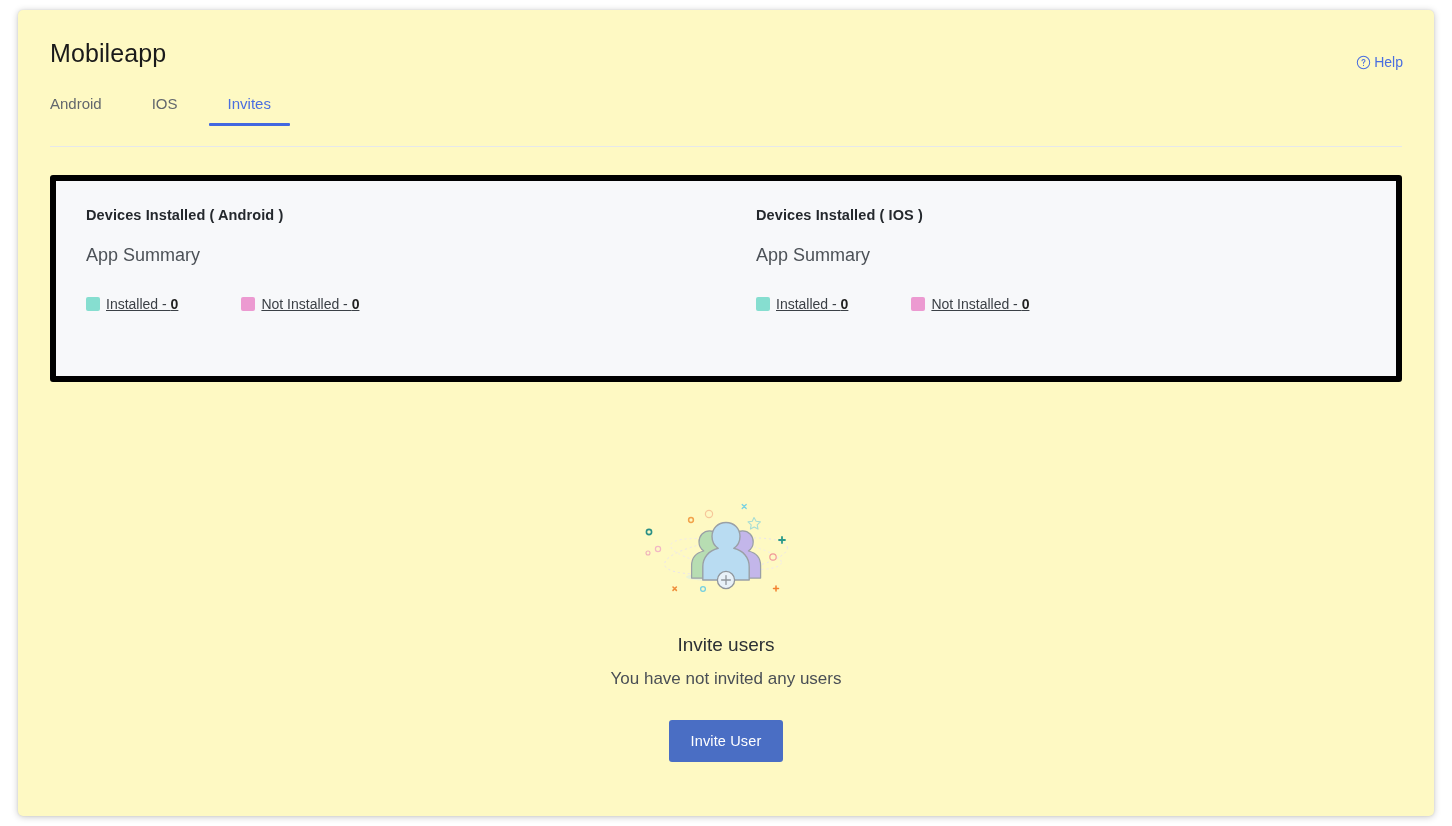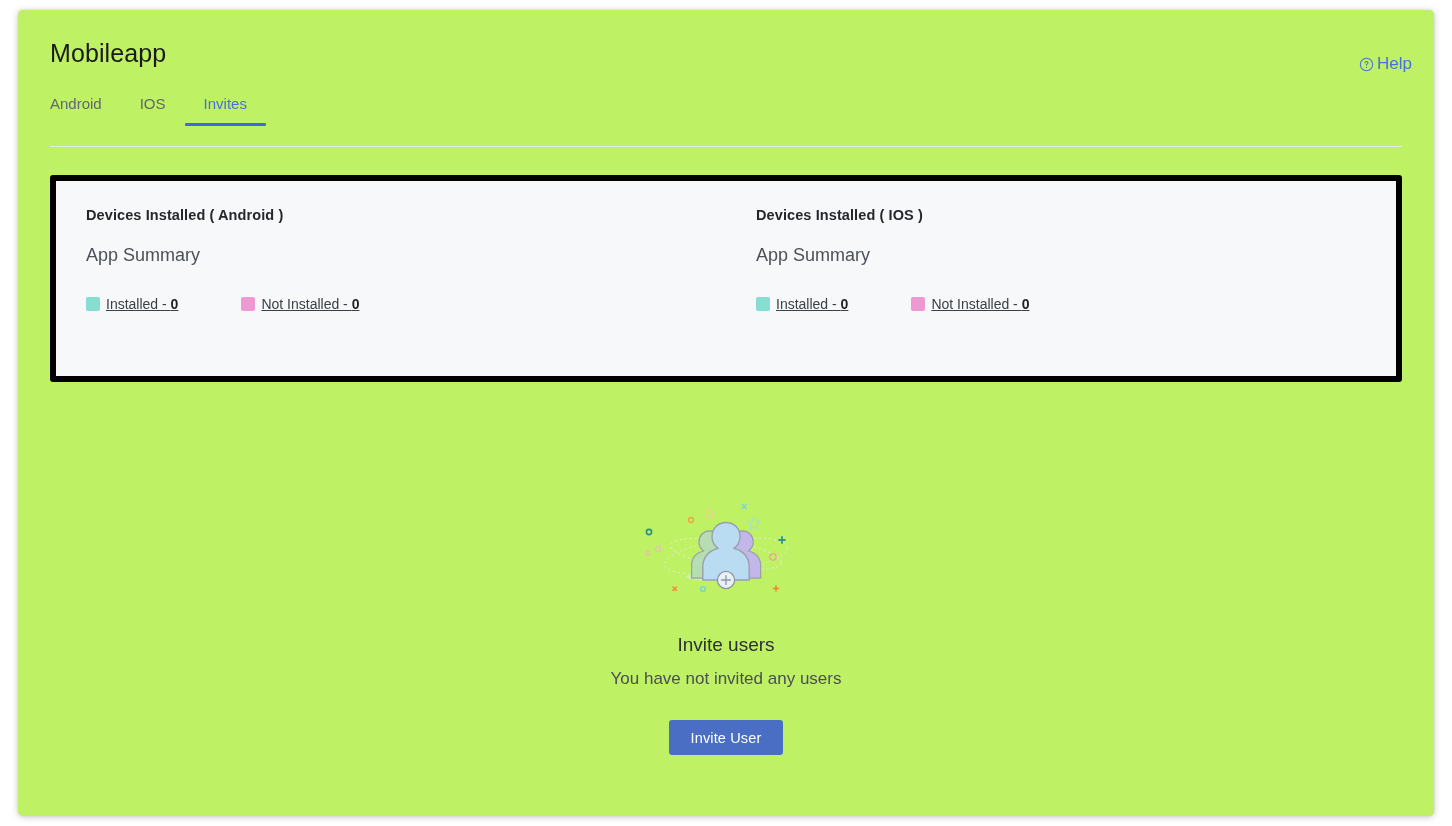--- a/index.html
+++ b/index.html
@@ -16,21 +16,21 @@
     -webkit-font-smoothing: antialiased;
   }
 
   
   .page-shell {
     position: absolute;
     left: 18px;
     top: 10px;
     width: 1416px;
     height: 806px;
-    background: #bef264;
+    background: #fef9c3;
     border-radius: 5px;
     box-shadow: 0 1px 7px rgba(0,0,0,0.22), 0 0 2px rgba(0,0,0,0.10);
     overflow: hidden;
   }
 
   
   .header {
     position: relative;
     height: 76px;
     padding: 0 32px 0 32px;
@@ -41,47 +41,47 @@
     left: 32px;
     top: 29px;
     font-size: 25px;
     font-weight: 400;
     color: #1a1a1a;
     letter-spacing: 0.1px;
   }
 
   .help-link {
     position: absolute;
-    right: 22px;
+    right: 31px;
     top: 44px;
     display: flex;
     align-items: center;
     gap: 3px;
     color: #4a6ee0;
-    font-size: 17px;
+    font-size: 14px;
     cursor: pointer;
     text-decoration: none;
   }
   .help-icon {
     display: inline-flex;
     width: 15px;
     height: 15px;
   }
   .help-icon svg { display: block; }
 
   
   .tabs-wrap {
     position: relative;
     margin: 0 32px;
     height: 62px;
   }
   .tabs {
     display: flex;
     align-items: flex-start;
-    gap: 0;
+    gap: 12px;
     height: 100%;
   }
   .tab {
     position: relative;
     padding: 9px 19px 14px 19px;
     font-size: 15px;
     color: #62676d;
     cursor: pointer;
     background: none;
     border: none;
@@ -179,21 +179,21 @@
   }
   .invite-btn {
     margin-top: 31px;
     background: #4a6ec4;
     color: #ffffff;
     border: none;
     border-radius: 3px;
     font-size: 14.5px;
     font-family: inherit;
     padding: 0 22px;
-    height: 35px;
+    height: 42px;
     cursor: pointer;
     letter-spacing: 0.15px;
   }
 </style>
 </head>
 <body>
 
 <div class="page-shell">
 
   <div class="header">

